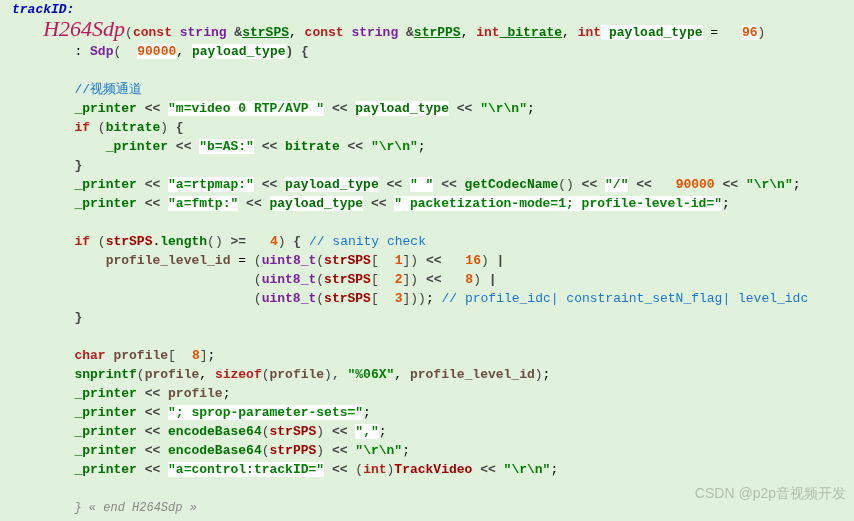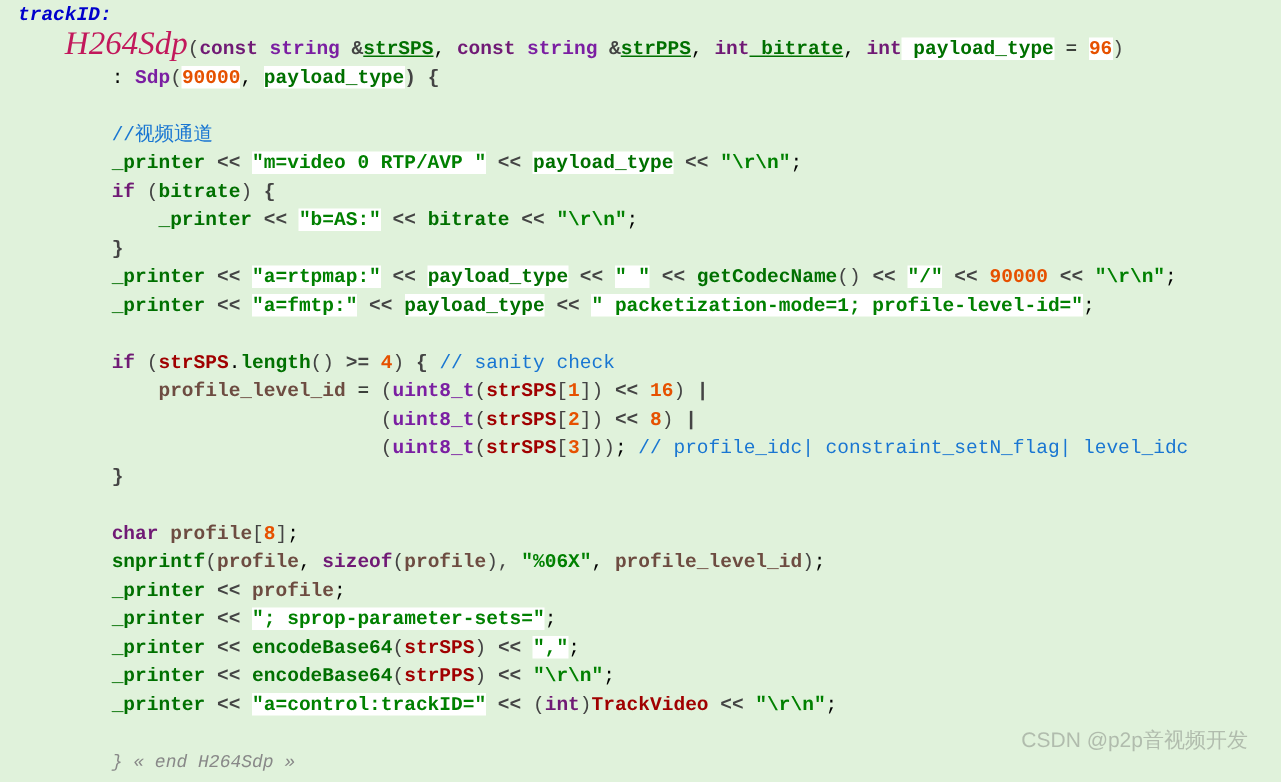--- a/index.html
+++ b/index.html
@@ -12,34 +12,34 @@
     height: 521px;
     overflow: hidden;
     position: relative;
   }
   .code {
     padding: 0 0 0 12px;
     line-height: 19px;
   }
   .kw-public { color: #0000cc; font-weight: bold; font-style: italic; }
   .fn-title { color: #c2185b; font-style: italic; font-family: Georgia, serif; font-size: 22px; font-weight: normal; }
-  .kw { color: #701a75; font-weight: bold; }
+  .kw { color: #b91c1c; font-weight: bold; }
   .type { color: #7b1fa2; font-weight: bold; }
   .str { color: #008000; font-weight: bold; }
-  .num { color: #e65100; font-weight: bold; }
+  .num { color: #e65100; font-weight: bold; margin-left: 16px; }
   .op { color: #444; font-weight: bold; }
   .comment { color: #1976d2; }
   .paren { color: #444; }
   .green-id { color: #007000; font-weight: bold; }
   .hl { background: #ffffff; }
   .under { text-decoration: underline; }
   .brown-id { color: #6d4c41; font-weight: bold; }
   .redbrown { color: #a00000; font-weight: bold; }
   .endcomment { color: #888; font-style: italic; font-size: 12px;}
-  .watermark { position: absolute; right: 22px; bottom: 18px; color: rgba(90,90,90,0.35); font-family: sans-serif; font-size: 14px; }
+  .watermark { position: absolute; right: 8px; bottom: 18px; color: rgba(90,90,90,0.35); font-family: sans-serif; font-size: 14px; }
   .line { white-space: pre; }
   .brace { color: #444; font-weight: bold; }
 </style>
 </head>
 <body>
 
 <div class="code">
 <div class="line"><span class="kw-public">trackID:</span></div>
 
 <div class="line">    <span class="fn-title">H264Sdp</span><span class="paren">(</span><span class="kw">const</span><span class="type"> string </span><span class="op">&amp;</span><span class="green-id under">strSPS</span><span>, </span><span class="kw">const</span><span class="type"> string </span><span class="op">&amp;</span><span class="green-id under">strPPS</span><span>, </span><span class="kw">int</span><span class="green-id under"> bitrate</span><span>, </span><span class="kw">int</span><span class="green-id hl"> payload_type</span><span> = </span><span class="num hl">96</span><span class="paren">)</span></div>

